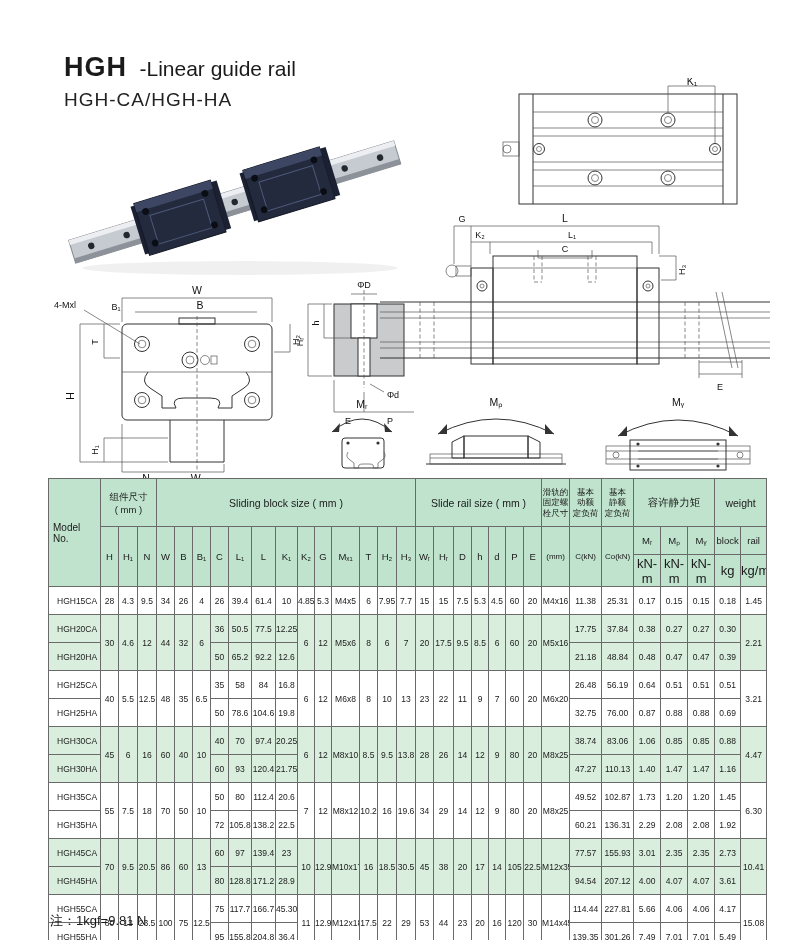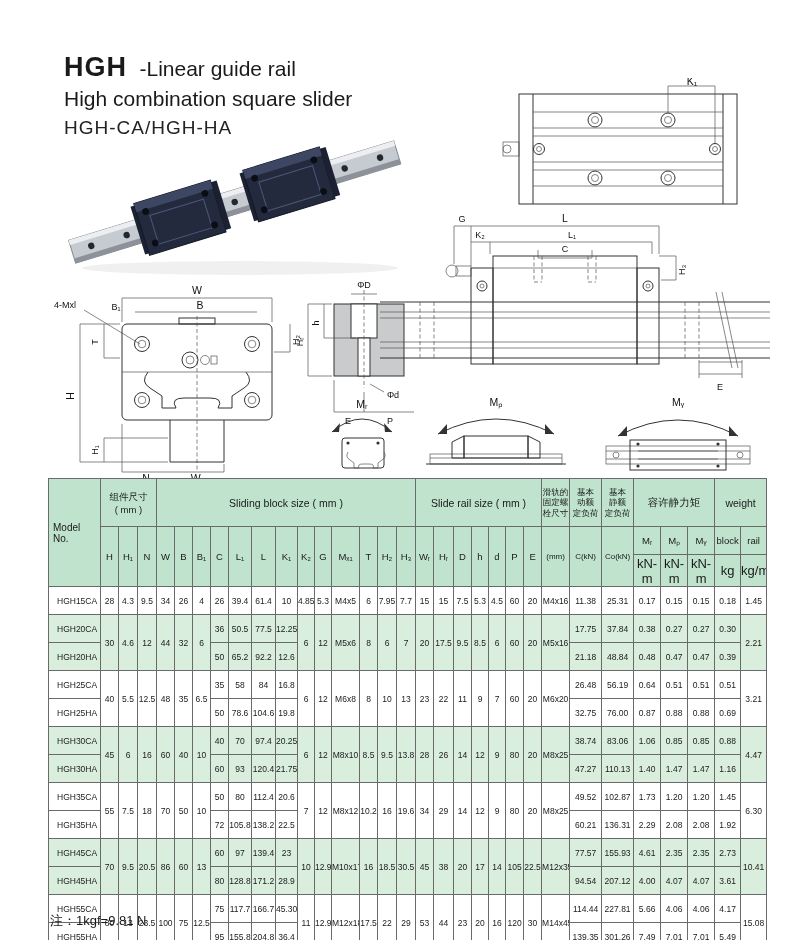--- a/index.html
+++ b/index.html
@@ -43,21 +43,20 @@
 </head>
 <body>
 
 <div class="page">
 
   <div class="title-area">
     <div>
       <span class="t1">HGH</span>
       <span class="t2">-Linear guide rail</span>
     </div>
-    <div class="t3">High combination square slider</div>
     <div class="t4">HGH-CA/HGH-HA</div>
   </div>
 
   <svg style="left:60px;top:118px" width="350" height="168" viewBox="0 0 350 168">
     <ellipse cx="180" cy="150" rx="158" ry="7" fill="#000" opacity="0.06"></ellipse>
     <g transform="rotate(-17 175 85)">
       <rect x="5" y="72" width="340" height="24" fill="#c6cad1" stroke="#848a92"></rect>
       <rect x="5" y="72" width="340" height="5" fill="#eceef1"></rect>
       <rect x="5" y="91" width="340" height="5" fill="#8d929a"></rect>
       <circle cx="25" cy="84" r="3.2" fill="#23272e"></circle>
@@ -648,21 +647,21 @@
           <td rowspan="2">45</td>
           <td rowspan="2">38</td>
           <td rowspan="2">20</td>
           <td rowspan="2">17</td>
           <td rowspan="2">14</td>
           <td rowspan="2">105</td>
           <td rowspan="2">22.5</td>
           <td rowspan="2">M12x35</td>
           <td>77.57</td>
           <td>155.93</td>
-          <td>4.61</td>
+          <td>3.01</td>
           <td>2.35</td>
           <td>2.35</td>
           <td>2.73</td>
           <td rowspan="2">10.41</td>
         </tr>
         <tr class="shaded">
           <td class="model">HGH45HA</td>
           <td>80</td>
           <td>128.8</td>
           <td>171.2</td>

